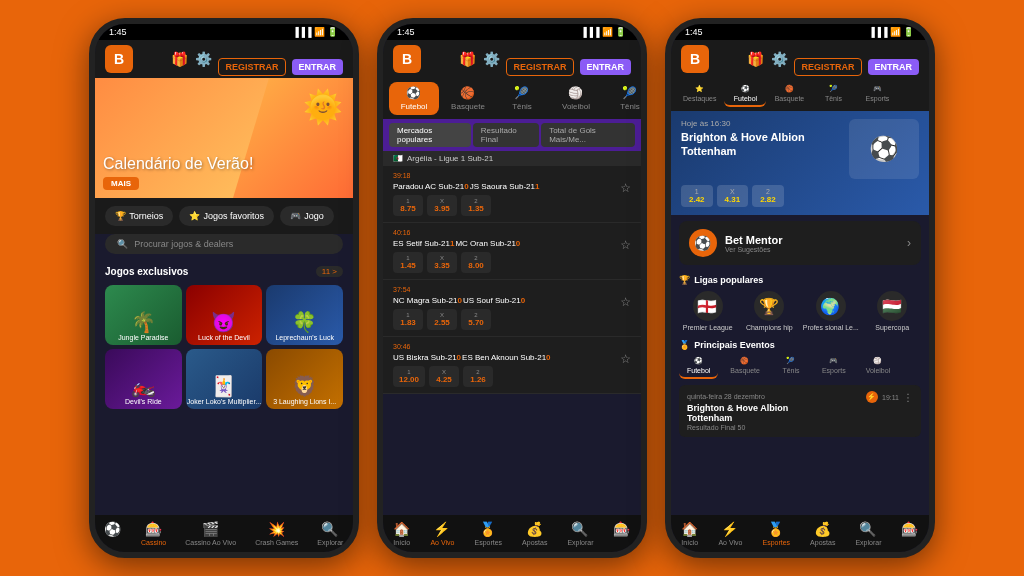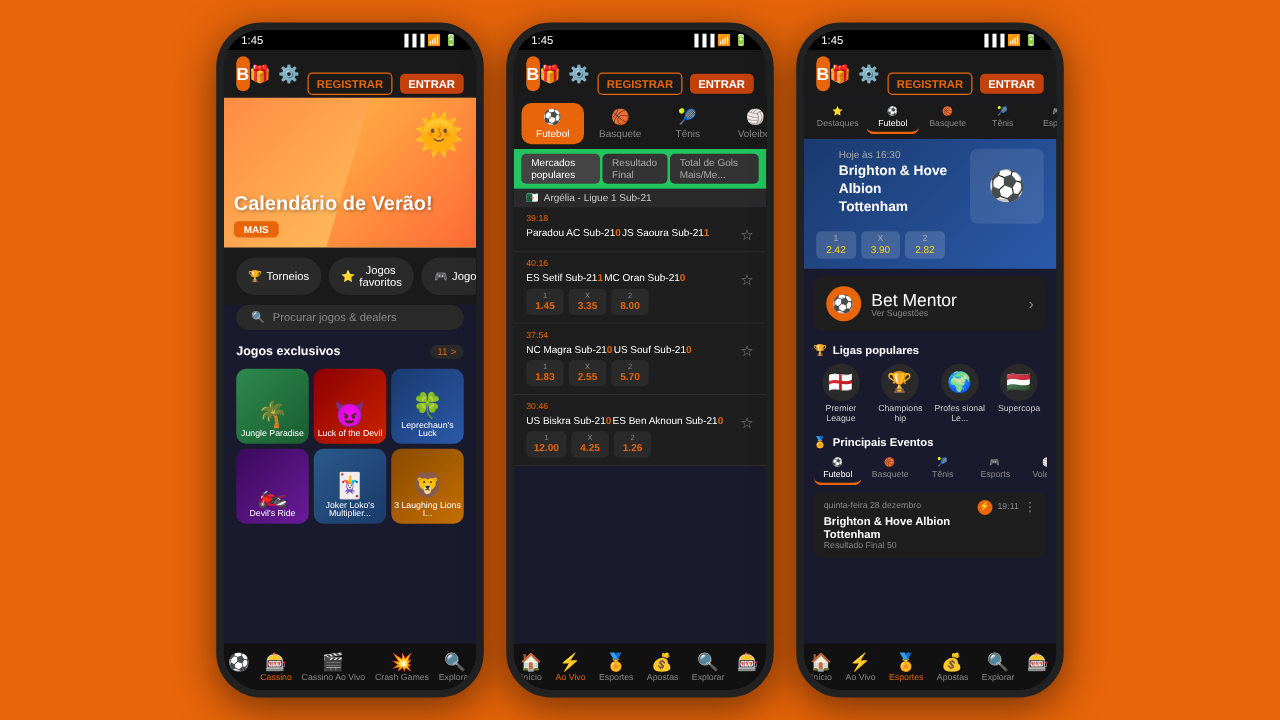--- a/index.html
+++ b/index.html
@@ -9,21 +9,21 @@
       height: 576px;
       display: flex;
       align-items: center;
       justify-content: center;
       gap: 18px;
       font-family: 'Arial', sans-serif;
       overflow: hidden;
     }
 
     .phone {
-      width: 214px;
+      width: 270px;
       height: 540px;
       background: #1a1a2e;
       border-radius: 36px;
       overflow: hidden;
       border: 6px solid #222;
       display: flex;
       flex-direction: column;
       position: relative;
       box-shadow: 0 8px 32px rgba(0,0,0,0.5);
     }
@@ -77,21 +77,21 @@
       border: 1.5px solid #E8650A;
       color: #E8650A;
       border-radius: 4px;
       padding: 3px 6px;
       font-size: 9px;
       font-weight: bold;
       margin-top: 15px;
     }
 
     .btn-entrar {
-      background: #c2410c;
+      background: #8b5cf6;
       border: none;
       color: #fff;
       border-radius: 4px;
       padding: 3px 7px;
       font-size: 9px;
       font-weight: bold;
       margin-top: 16px;
     }
 
     
@@ -275,21 +275,21 @@
       align-items: center;
       justify-content: space-between;
       font-size: 8px;
       color: #fff;
     }
 
     .filter-tabs {
       display: flex;
       gap: 2px;
       padding: 4px 6px;
-      background: #22c55e;
+      background: #4c1d95;
     }
 
     .filter-tab {
       padding: 3px 8px;
       border-radius: 4px;
       font-size: 8px;
       color: #aaa;
       background: #333;
     }
 
@@ -423,21 +423,21 @@
     .hero-odd {
       background: rgba(255,255,255,0.15);
       border-radius: 4px;
       padding: 3px 8px;
       font-size: 8px;
       color: #fff;
       text-align: center;
     }
 
     .hero-odd-value {
-      font-weight: normal;
+      font-weight: bold;
       color: #FFD700;
       text-align: right;
     }
 
     .bet-mentor {
       background: #1e1e1e;
       margin: 6px 8px;
       border-radius: 8px;
       padding: 8px 10px;
       display: flex;
@@ -450,22 +450,22 @@
       height: 28px;
       background: #E8650A;
       border-radius: 50%;
       display: flex;
       align-items: center;
       justify-content: center;
       font-size: 14px;
     }
 
     .bet-mentor-text .title {
-      font-size: 14px;
-      font-weight: normal;
+      font-size: 11px;
+      font-weight: bold;
       color: #fff;
     }
 
     .bet-mentor-text .sub {
       font-size: 7px;
       color: #888;
     }
 
     .bet-mentor-arrow {
       margin-left: auto;
@@ -610,21 +610,21 @@
       <span class="nav-icon">🎁</span>
       <span class="nav-icon">⚙️</span>
       <button class="btn-registrar">REGISTRAR</button>
       <button class="btn-entrar">ENTRAR</button>
     </div>
   </div>
   <div class="phone-content">
     <div class="banner-area">
       <div class="banner-decoration"></div>
       <div style="position:relative;z-index:1;">
-        <div style="color:#fff;font-size:16px;font-weight:bold;text-shadow:1px 1px 3px rgba(0,0,0,0.4);">Calendário de Verão!</div>
+        <div style="color:#fff;font-size:16px;font-weight:normal;text-shadow:1px 1px 3px rgba(0,0,0,0.4);">Calendário de Verão!</div>
         <button class="banner-mais-btn">MAIS</button>
       </div>
       <div style="position:absolute;top:10px;right:10px;font-size:32px;opacity:0.8;">🌞</div>
     </div>
     <div class="quick-actions">
       <button class="quick-btn">🏆 <span>Torneios</span></button>
       <button class="quick-btn">⭐ <span>Jogos favoritos</span></button>
       <button class="quick-btn">🎮 <span>Jogo</span></button>
     </div>
     <div class="search-bar">
@@ -741,20 +741,34 @@
               <span>Paradou AC Sub-21</span> 
               <span class="match-score">0</span>
             </div>
           <div class="match-team">
               <span>JS Saoura Sub-21</span> 
               <span class="match-score">1</span>
             </div>
         </div>
         <span style="color:#888;font-size:12px;">☆</span>
       </div>
+      <div class="odds-row">
+        <div class="odd-btn">
+            <div class="odd-label">1</div>
+            <div class="odd-value">8.75</div>
+          </div>
+        <div class="odd-btn">
+            <div class="odd-label">X</div>
+            <div class="odd-value">3.95</div>
+          </div>
+        <div class="odd-btn">
+            <div class="odd-label">2</div>
+            <div class="odd-value">1.35</div>
+          </div>
+      </div>
     </div>
 
     <div class="match-row">
       <div class="match-time">40:16</div>
       <div style="display:flex;justify-content:space-between;align-items:center;gap:32px;">
         <div class="match-teams">
           <div class="match-team">
               <span>ES Setif Sub-21</span> 
               <span class="match-score">1</span>
             </div>
@@ -901,38 +915,38 @@
       <span>🎾</span>
       <span>Tênis</span>
     </div>
     <div class="dest-tab">
       <span>🎮</span>
       <span>Esports</span>
     </div>
   </div>
   <div class="scroll-content">
     <div class="match-hero">
-      <div style="display:flex;justify-content:space-between;align-items:flex-start;margin-left:18px;">
+      <div style="display:flex;justify-content:space-between;align-items:flex-start;">
         <div>
           <div class="match-hero-time">Hoje às  16:30</div>
           <div class="match-hero-teams">
             <div>Brighton &amp; Hove Albion</div>
             <div>Tottenham</div>
           </div>
         </div>
         <div style="width:70px;height:60px;background:rgba(255,255,255,0.1);border-radius:6px;overflow:hidden;display:flex;align-items:center;justify-content:center;font-size:24px;">⚽</div>
       </div>
       <div class="match-hero-odds">
         <div class="hero-odd">
           <div style="font-size:7px;color:#aaa;">1</div>
           <div class="hero-odd-value">2.42</div>
         </div>
         <div class="hero-odd">
           <div style="font-size:7px;color:#aaa;">X</div>
-          <div class="hero-odd-value">3.90</div>
+          <div class="hero-odd-value">4.31</div>
         </div>
         <div class="hero-odd">
           <div style="font-size:7px;color:#aaa;">2</div>
           <div class="hero-odd-value">2.82</div>
         </div>
       </div>
     </div>
     <div class="bet-mentor">
       <div class="bet-mentor-icon">⚽</div>
       <div class="bet-mentor-text">

